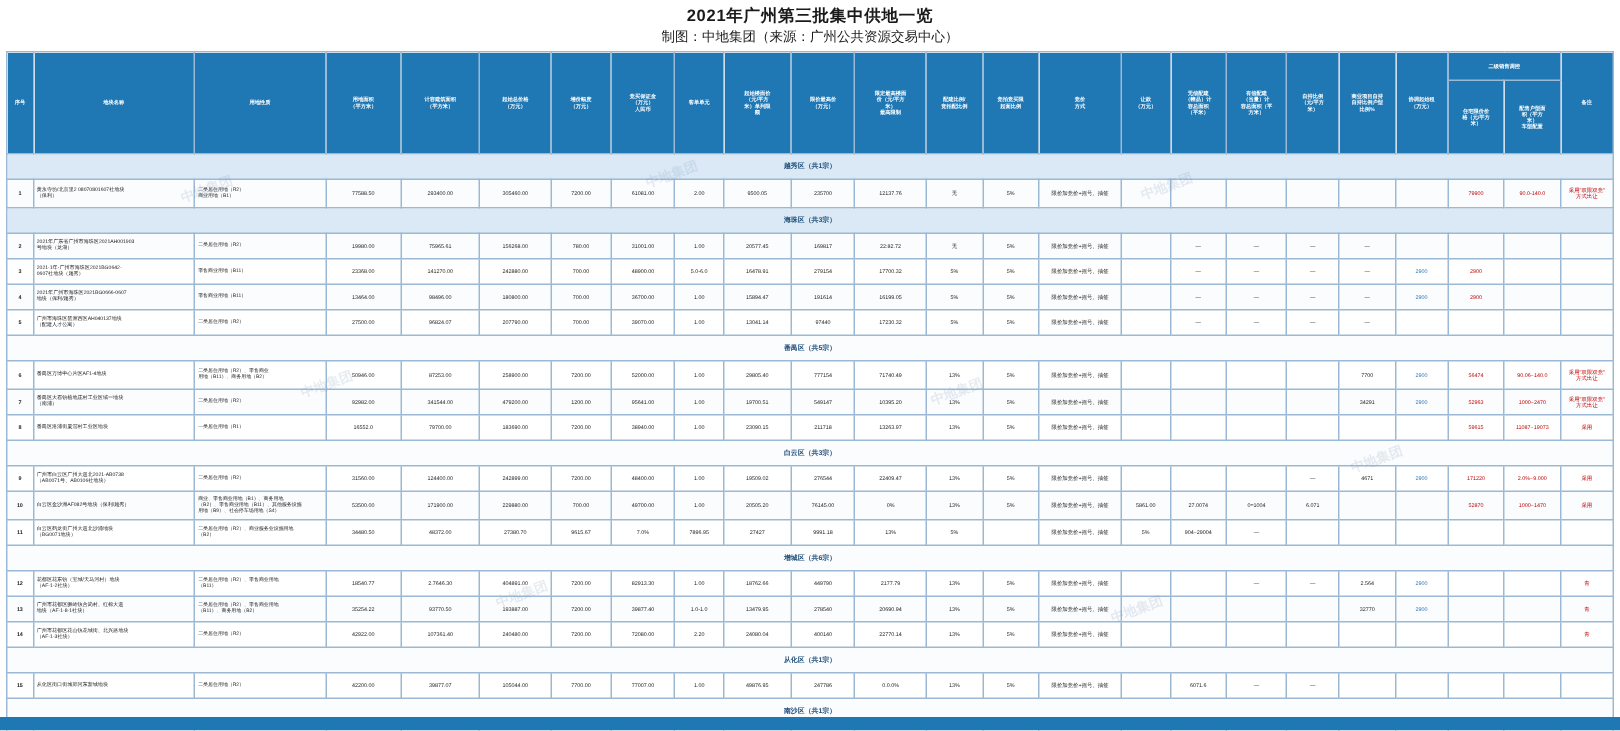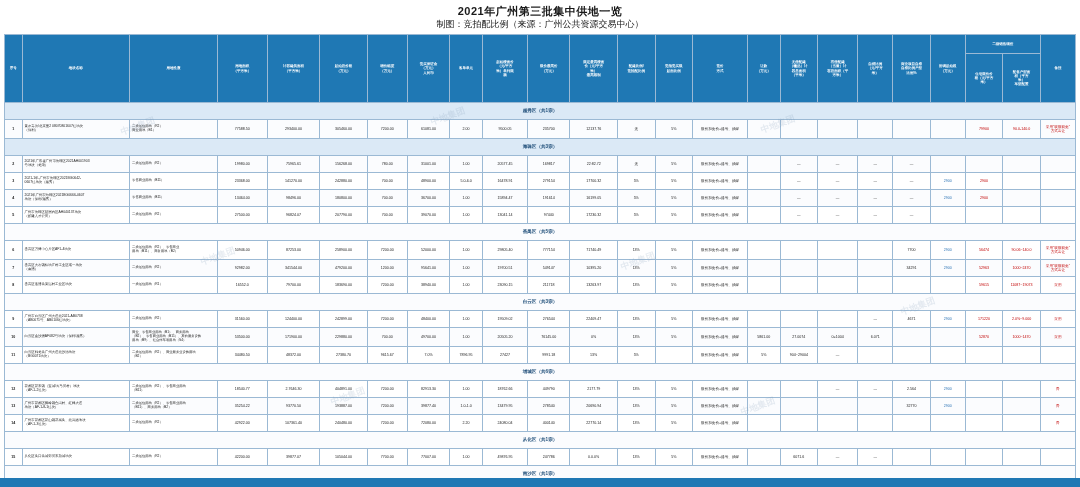--- a/index.html
+++ b/index.html
@@ -53,21 +53,21 @@
     position:absolute;font-size:9px;color:rgba(120,150,180,.18);
     font-weight:bold;transform:rotate(-20deg);pointer-events:none;
     white-space:nowrap;
   }
 </style>
 </head>
 <body>
 
 <div class="sheet">
   <div class="title">2021年广州第三批集中供地一览</div>
-  <div class="subtitle">制图：竞拍配比例（来源：广州公共资源交易中心）</div>
+  <div class="subtitle">制图：中地集团（来源：广州公共资源交易中心）</div>
 
   <table>
     <colgroup id="cols">
         <col style="width: 14px;">
         <col style="width: 86px;">
         <col style="width: 70px;">
         <col style="width: 40px;">
         <col style="width: 42px;">
         <col style="width: 38px;">
         <col style="width: 32px;">

